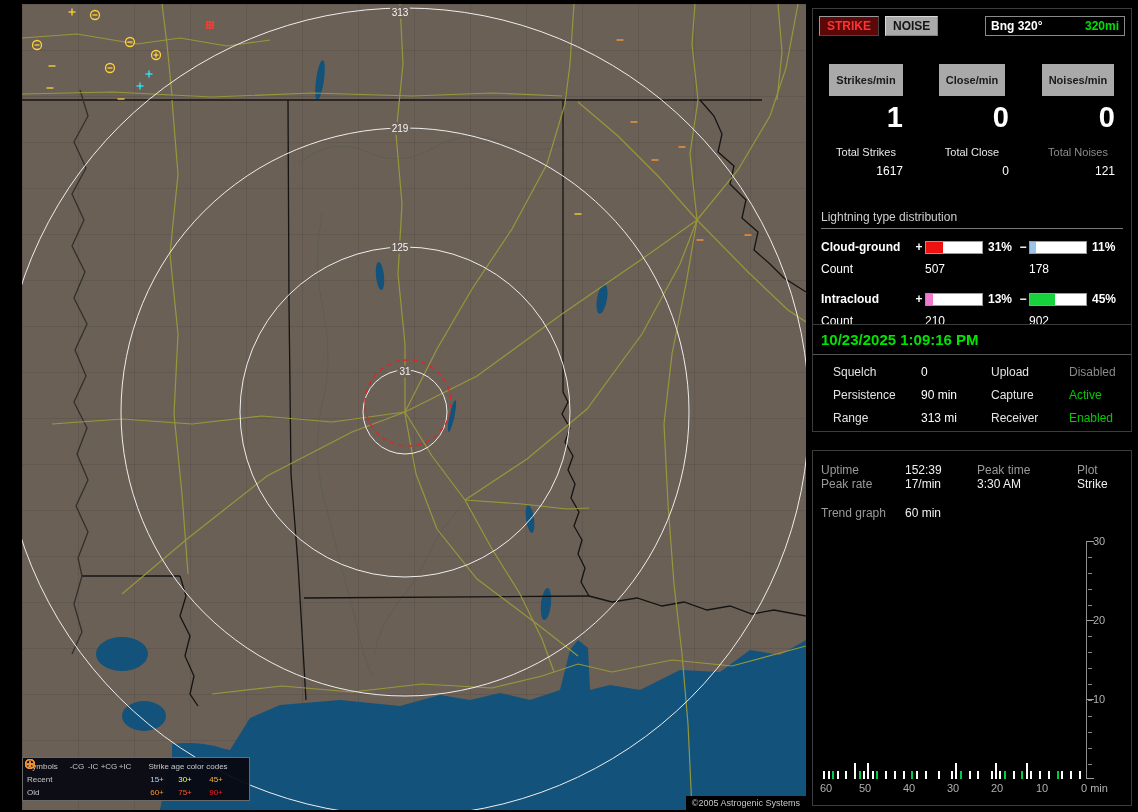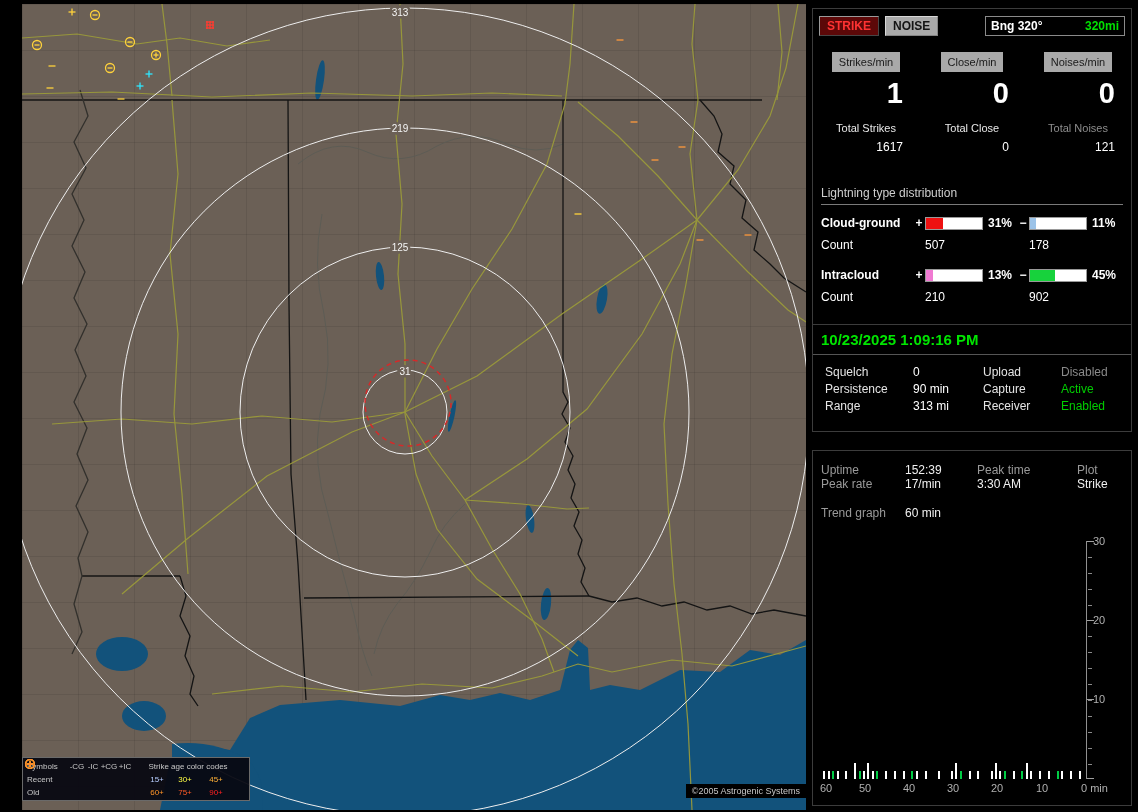--- a/index.html
+++ b/index.html
@@ -16,49 +16,49 @@
     position:absolute;left:0px;top:753px;width:228px;height:44px;
     background:rgba(8,8,18,0.95);border:1px solid #6a6a6a;box-sizing:border-box;
     display:grid;grid-template-columns:42px 16px 16px 16px 16px 10px 28px 28px 34px;
     align-content:center;row-gap:1px;font-size:8px;color:#c8c8c8;padding:1px 4px;
   }
   .legend span{display:flex;align-items:center;justify-content:center;height:12px;}
   .legend .lab{justify-content:flex-start;}
   .lg-age-head{grid-column:7/10;white-space:nowrap;}
   .a15{color:#b8ceff}.a30{color:#ffff45}.a45{color:#ffb037}
   .a60{color:#ff9428}.a75{color:#ff5a26}.a90{color:#ff2020}
-  .copyright{position:absolute;right:0;bottom:12px;background:#000;color:#c8c8c8;font-size:9px;padding:2px 6px;}
+  .copyright{position:absolute;right:0;bottom:0;background:#000;color:#c8c8c8;font-size:9px;padding:2px 6px;}
   
   .panel{position:absolute;left:812px;width:320px;background:#000;border:1px solid #3c3c3c;box-sizing:border-box;color:#fff;}
   #panel1{top:8px;height:322px;}
   #panel2{top:324px;height:108px;}
   #panel3{top:450px;height:356px;}
   .toprow{display:flex;align-items:center;gap:6px;margin:7px 6px 0 6px;}
   .btn-strike{background:#5c0808;color:#ff3333;border:1px outset #9a9a9a;font-weight:bold;font-size:12px;padding:2px 7px;cursor:default;}
   .btn-noise{background:#a9a9a9;color:#141414;border:1px outset #d8d8d8;font-weight:bold;font-size:12px;padding:2px 7px;cursor:default;}
   .bng{margin-left:auto;border:1px solid #8a8a8a;background:#000;display:flex;justify-content:space-between;align-items:center;width:128px;padding:2px 5px;font-weight:bold;font-size:12px;}
   .bng .dist{color:#00e000;}
   .cols3{display:grid;grid-template-columns:1fr 1fr 1fr;}
-  .chip{background:#a9a9a9;color:#1a1a1a;font-size:11px;padding:4px 7px;justify-self:center;margin-top:16px;white-space:nowrap;}
+  .chip{background:#a9a9a9;color:#1a1a1a;font-size:11px;padding:10px 7px;justify-self:center;margin-top:28px;white-space:nowrap;font-weight:bold;}
   .bignum{font-size:29px;font-weight:bold;text-align:right;padding-right:16px;line-height:1;margin-top:7px;}
   .totlab{font-size:11px;text-align:center;margin-top:14px;color:#e8e8e8;}
   .totlab.dim{color:#8d8d8d;}
   .totval{font-size:12px;text-align:right;padding-right:16px;margin-top:6px;}
   .dist-head{color:#cfcfcf;font-size:12px;margin:32px 8px 0;padding-bottom:4px;border-bottom:1px solid #7a7a7a;}
   .drow,.crow{display:grid;grid-template-columns:92px 12px 58px 34px 12px 58px 36px;align-items:center;margin:11px 8px 0;font-size:12px;}
   .crow{margin-top:8px;}
   .dlabel{font-weight:bold;}
   .sign{text-align:center;font-weight:bold;}
   .pbar{height:11px;background:#fff;border:1px solid #999;position:relative;overflow:hidden;}
   .pbar i{position:absolute;left:0;top:0;bottom:0;}
   .pct{font-weight:bold;padding-left:5px;}
   .cnum{}
   
   .dt{color:#00e500;font-weight:bold;font-size:15px;padding:6px 8px 6px;border-bottom:1px solid #555;}
-  .p2grid{display:grid;grid-template-columns:88px 70px 78px 66px;font-size:12px;row-gap:3px;margin:10px 12px;}
+  .p2grid{display:grid;grid-template-columns:88px 70px 78px 66px;font-size:12px;row-gap:9px;margin:10px 20px;}
   .p2lab{color:#e4e4e4;}
   .v-dim{color:#8a8a8a;}
   .v-green{color:#00cc00;}
   
   .p3grid{display:grid;grid-template-columns:84px 72px 100px 46px;font-size:12px;margin:12px 8px 0;}
   .glab{color:#9a9a9a;}
   .gval{color:#f0f0f0;}
   .trendrow{display:grid;grid-template-columns:84px 72px;font-size:12px;margin:15px 8px 0;}
   .plot{position:absolute;left:6px;top:90px;width:268px;height:238px;}
   .axis{position:absolute;right:0;top:0;width:1px;height:100%;background:#909090;}

